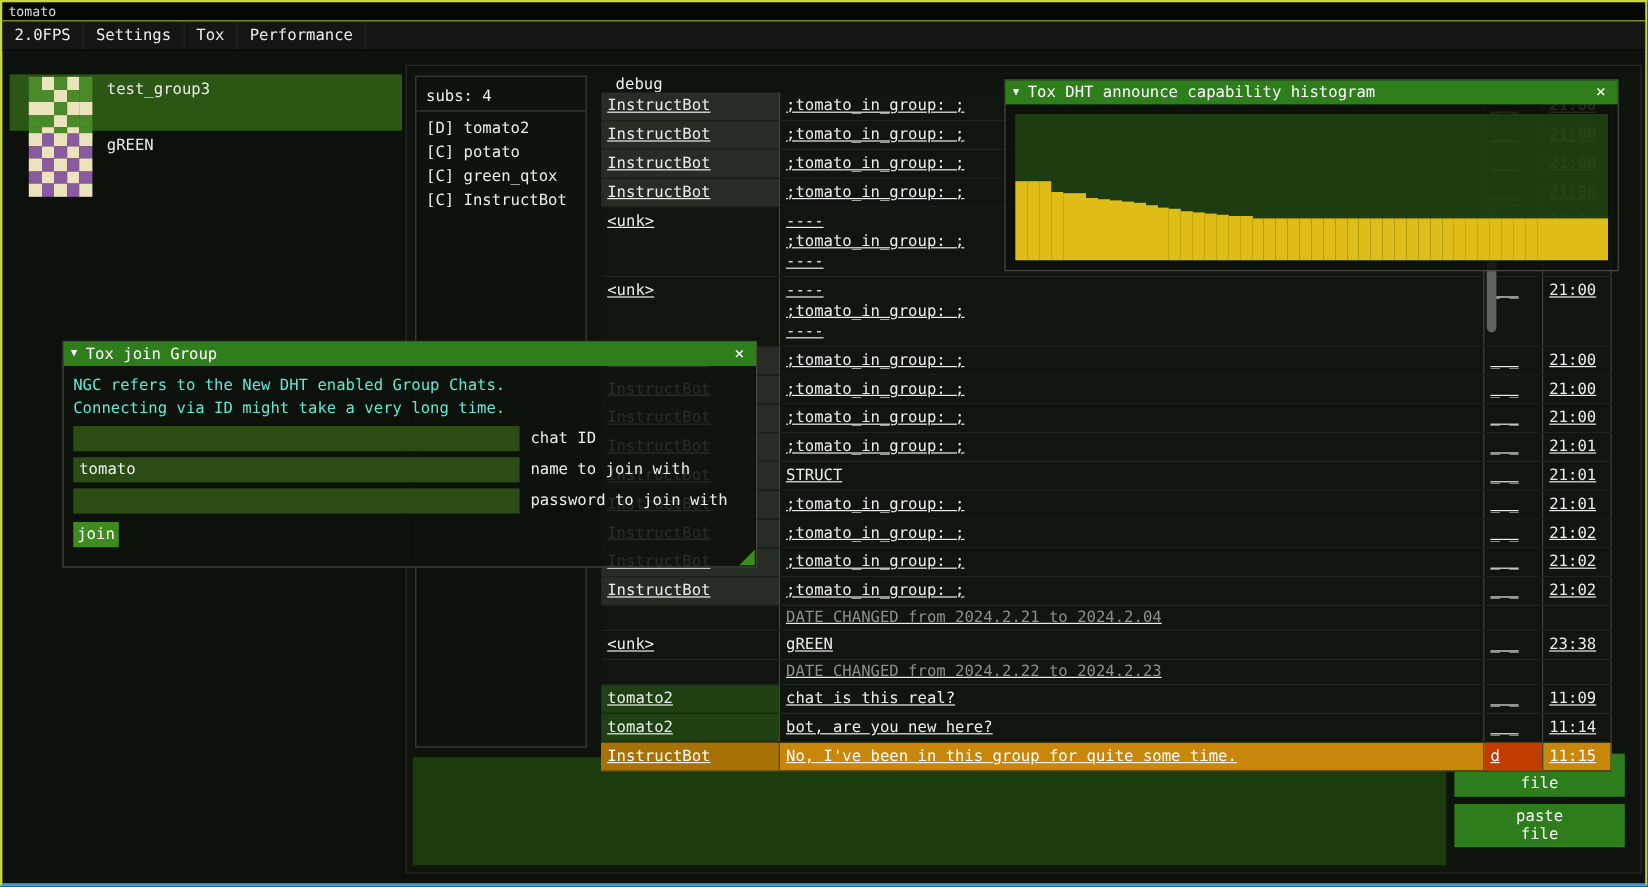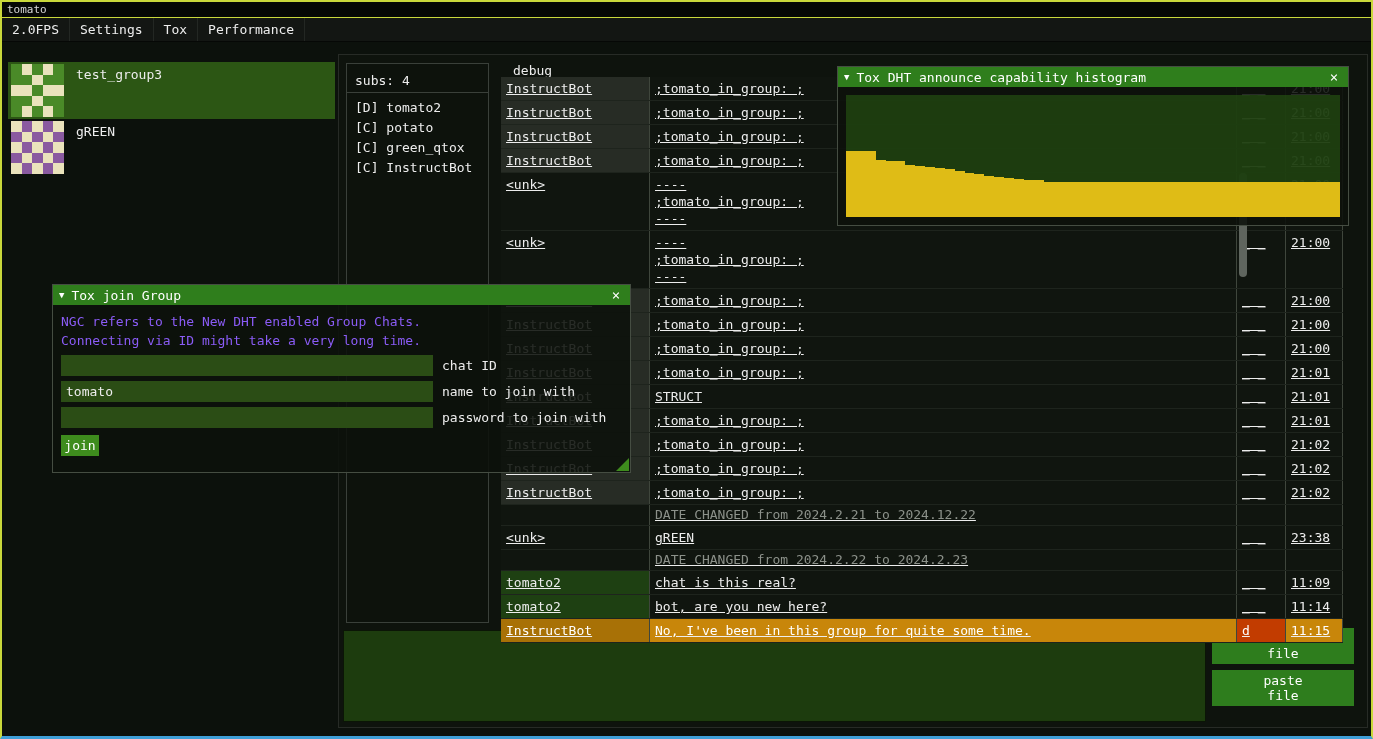--- a/index.html
+++ b/index.html
@@ -6,21 +6,21 @@
   .app{position:relative;width:1373px;height:739px;box-sizing:border-box;
     background:#0c110c;border:2px solid #c9d83b;border-bottom:3px solid #3f9fd8;
     font-family:"DejaVu Sans Mono","Liberation Mono",monospace;font-size:13px;color:#ededed;
     overflow:hidden;}
   .titlebar{height:15px;line-height:15px;background:#050705;font-size:11px;padding-left:5px;
     color:#d8d8d8;border-bottom:1px solid #c9d83b;}
   .menubar{height:23px;background:#131613;display:flex;align-items:stretch;border-bottom:1px solid #060806;}
   .menubar>div{padding:0 10px;display:flex;align-items:center;border-right:1px solid #232723;}
   .content{position:absolute;left:0;top:40px;right:0;bottom:0;}
   .groups{position:absolute;left:6px;top:20px;width:327px;}
-  .group{display:flex;height:57px;cursor:pointer;}
+  .group{display:flex;height:47px;cursor:pointer;padding-left:13px;}
   .group.selected{background:#2c5614;}
   .avatar{width:53px;height:53px;margin:2px 0 2px 3px;display:grid;
     grid-template-columns:repeat(5,1fr);grid-template-rows:repeat(5,1fr);flex:0 0 auto;}
   .group .glabel{padding:5px 0 0 12px;}
   .main{position:absolute;left:336px;top:12px;width:1028px;height:672px;background:#0e130d;border:1px solid #272b26;}
   .subs{position:absolute;left:7px;top:8px;width:143px;height:560px;background:#0d120c;border:1px solid #3a403a;padding-top:9px;box-sizing:border-box;}
   .subs .shdr{padding:0 8px 4px 8px;}
   .subs .sep{height:1px;background:#3a403a;margin-bottom:5px;}
   .member{line-height:20px;padding:0 8px;white-space:nowrap;}
   .chat-tab{position:absolute;left:174px;top:8px;}
@@ -46,21 +46,21 @@
   .window{position:absolute;background:rgba(13,17,11,0.88);border:1px solid #454d42;}
   .wtitle{height:20px;background:#2f7e1c;display:flex;align-items:center;padding:0 6px;color:#fff;cursor:move;}
   .wtitle .arrow{font-size:9px;margin-right:7px;}
   .wtitle .wlabel{flex:1;white-space:nowrap;}
   .wtitle .close{width:16px;text-align:center;cursor:pointer;font-size:14px;}
   .histo-window{left:835px;top:64px;width:510px;height:158px;z-index:10;}
   .plot{position:absolute;left:8px;top:28px;right:8px;bottom:8px;background:rgba(40,90,18,0.6);
     display:flex;align-items:flex-end;overflow:hidden;}
   .plot .bar{flex:1;background:#dfbc16;}
   .join-window{left:50px;top:282px;width:577px;height:187px;z-index:11;}
-  .hint{color:#8b5cf6;padding:2px 8px;white-space:nowrap;}
+  .hint{color:#5eead4;padding:2px 8px;white-space:nowrap;}
   .hint.first{padding-top:9px;}
   .jfield{display:flex;align-items:center;margin:5px 8px 0 8px;}
   .jinput{width:372px;height:21px;background:#2b4d15;padding:1px 5px;box-sizing:border-box;line-height:19px;cursor:text;}
   .jlabel{margin-left:9px;white-space:nowrap;}
   .join-btn{position:absolute;left:8px;bottom:16px;width:38px;height:21px;background:#3e8c1d;color:#fff;
     display:flex;align-items:center;justify-content:center;cursor:pointer;}
   .grip{position:absolute;right:1px;bottom:1px;width:0;height:0;
     border-left:13px solid transparent;border-bottom:13px solid #3e8c1d;cursor:nwse-resize;}
 </style>
 </head>
@@ -244,21 +244,21 @@
             <div class="c-time">21:02</div>
           </div>
           <div class="row who-bot" style="min-height: 23px;">
             <div class="c-name">InstructBot</div>
             <div class="c-msg">;tomato_in_group: ;</div>
             <div class="c-flags">_ _</div>
             <div class="c-time">21:02</div>
           </div>
           <div class="row date" style="min-height: 20px;">
             <div class="c-name"></div>
-            <div class="c-msg">DATE CHANGED from 2024.2.21 to 2024.12.22</div>
+            <div class="c-msg">DATE CHANGED from 2024.2.21 to 2024.2.04</div>
             <div class="c-flags"></div>
             <div class="c-time"></div>
           </div>
           <div class="row who-unk" style="min-height: 23px;">
             <div class="c-name">&lt;unk&gt;</div>
             <div class="c-msg">gREEN</div>
             <div class="c-flags">_ _</div>
             <div class="c-time">23:38</div>
           </div>
           <div class="row date" style="min-height: 20px;">

